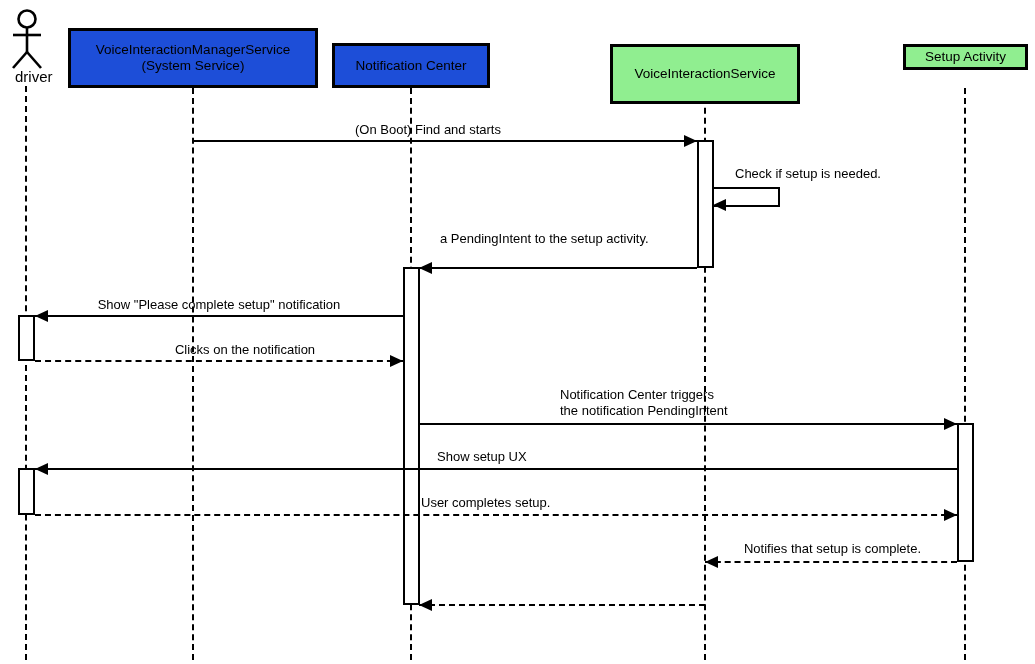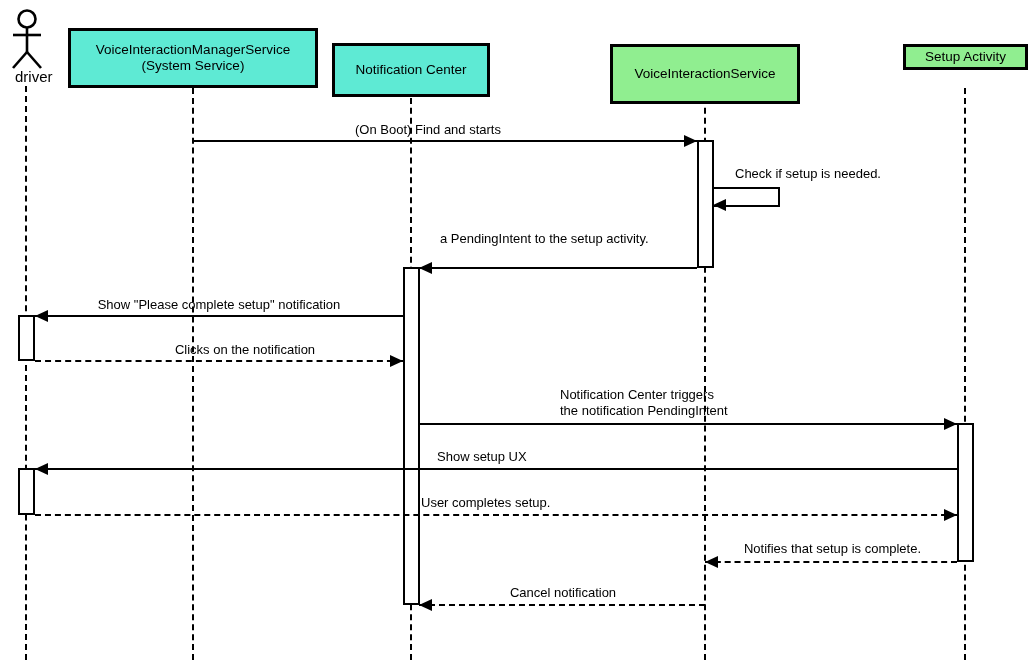--- a/index.html
+++ b/index.html
@@ -5,21 +5,21 @@
   html,body{margin:0;padding:0;background:#ffffff;}
   .canvas{
     position:relative;width:1035px;height:664px;background:#ffffff;
     font-family:"Liberation Sans",sans-serif;color:#000;overflow:hidden;
   }
   .pbox{
     position:absolute;box-sizing:border-box;border:3px solid #000;
     display:flex;flex-direction:column;align-items:center;justify-content:center;
     text-align:center;font-size:13.5px;line-height:16px;
   }
-  .pbox.cyan{background:#5eead4;}
+  .pbox.cyan{background:#1d4ed8;}
   .pbox.green{background:#90ee90;}
   .lifeline{position:absolute;width:0;border-left:2px dashed #000;}
   .activation{position:absolute;box-sizing:border-box;background:#ffffff;border:2px solid #000;}
   .mline{position:absolute;height:0;border-top:2px solid #000;}
   .mline.dashed{border-top-style:dashed;}
   .head-r{position:absolute;width:0;height:0;
     border-top:6px solid transparent;border-bottom:6px solid transparent;border-left:13px solid #000;}
   .head-l{position:absolute;width:0;height:0;
     border-top:6px solid transparent;border-bottom:6px solid transparent;border-right:13px solid #000;}
   .selfmsg{position:absolute;box-sizing:border-box;border:2px solid #000;border-left:none;background:transparent;}
@@ -46,21 +46,21 @@
       <line x1="18" y1="43" x2="4" y2="59" stroke="#000" stroke-width="2.6"></line>
       <line x1="18" y1="43" x2="32" y2="59" stroke="#000" stroke-width="2.6"></line>
     </svg>
     <div class="actor-label">driver</div>
   </div>
 
   <div class="pbox cyan" style="left:68px;top:28px;width:250px;height:60px">
     <div>VoiceInteractionManagerService</div>
     <div>(System Service)</div>
   </div>
-  <div class="pbox cyan" style="left:332px;top:43px;width:158px;height:54px">
+  <div class="pbox cyan" style="left:332px;top:43px;width:158px;height:45px">
     <div>Notification Center</div>
   </div>
   <div class="pbox green" style="left:610px;top:44px;width:190px;height:60px">
     <div>VoiceInteractionService</div>
   </div>
   <div class="pbox green" style="left:903px;top:44px;width:125px;height:26px">
     <div>Setup Activity</div>
   </div>
 
   <div class="activation" style="left:697px;top:140px;width:17px;height:128px"></div>
@@ -105,15 +105,14 @@
   <div class="mline dashed" style="left:35px;top:514px;width:922px"></div>
   <div class="head-r" style="left:944px;top:509px"></div>
   <div class="mlabel" style="left:421px;top:495px">User completes setup.</div>
 
   <div class="mline dashed" style="left:705px;top:561px;width:252px"></div>
   <div class="head-l" style="left:705px;top:556px"></div>
   <div class="mlabel center" style="left:705px;top:541px;width:255px">Notifies that setup is complete.</div>
 
   <div class="mline dashed" style="left:419px;top:604px;width:286px"></div>
   <div class="head-l" style="left:419px;top:599px"></div>
-  <div class="mlabel center" style="left:421px;top:585px;width:284px">Cancel notification</div>
 
 </div>
 
 </body></html>

